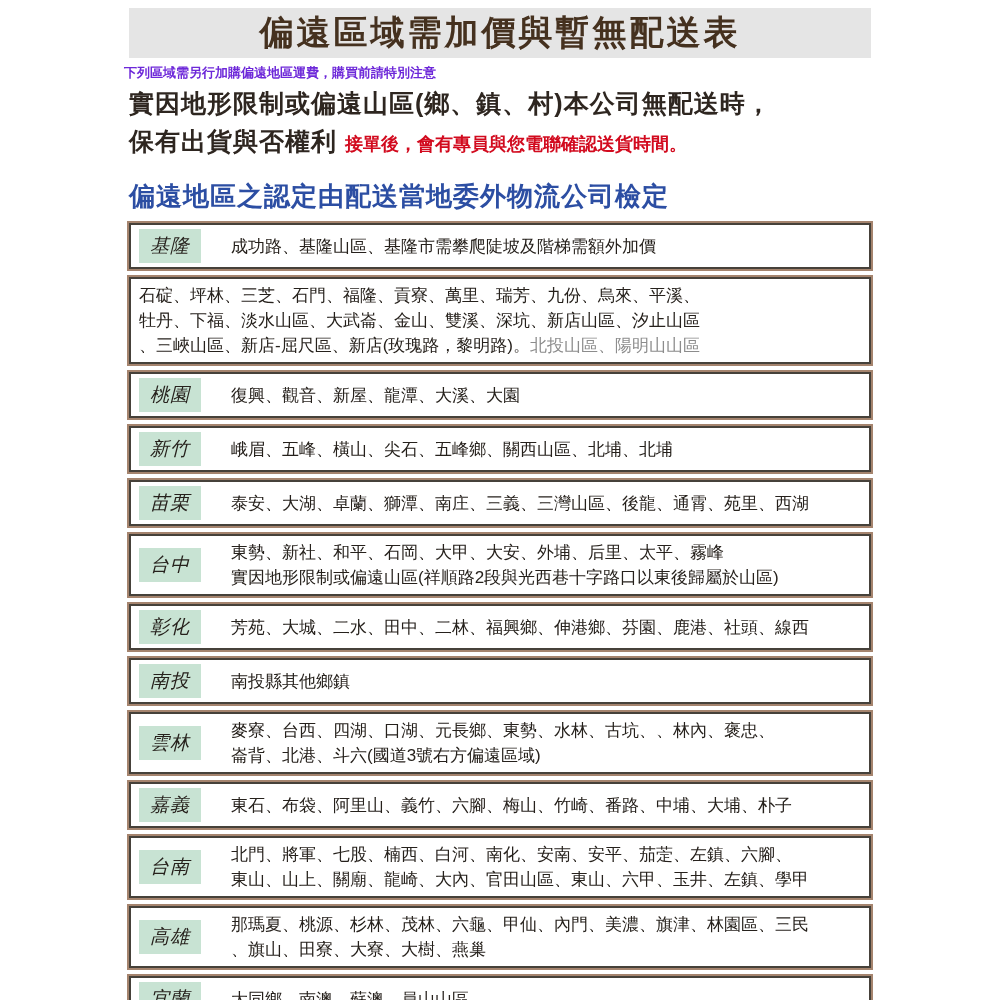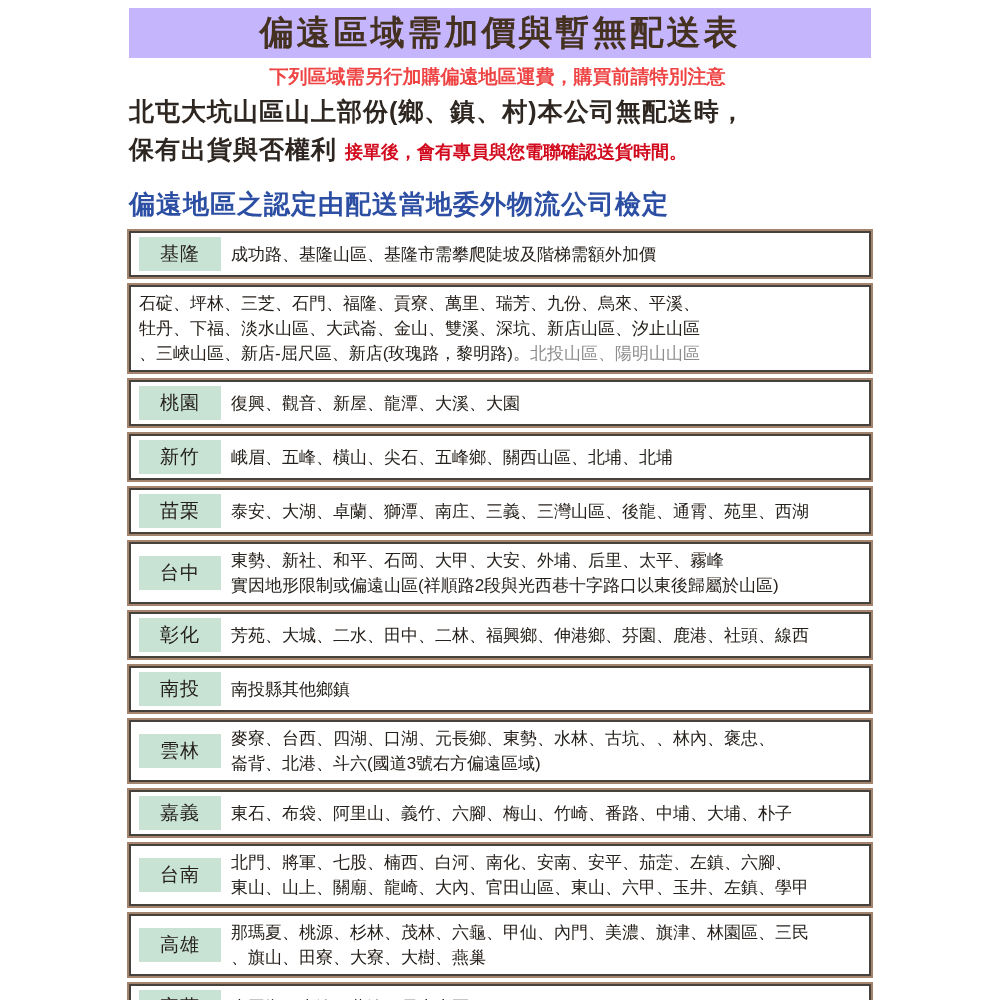--- a/index.html
+++ b/index.html
@@ -5,31 +5,30 @@
   html, body {
     margin: 0; padding: 0;
     width: 1000px; height: 1000px;
     background: #ffffff;
     overflow: hidden;
     font-family: "Liberation Sans", "DejaVu Sans", sans-serif;
   }
   .page { width: 742px; margin: 8px 0 0 129px; }
 
   .title-bar {
-    background: #c4b5fd;
+    background: #e5e5e5;
     height: 50px;
     display: flex; align-items: center; justify-content: center;
     font-size: 34px; font-weight: 700; letter-spacing: 3px;
     color: #45311f;
   }
   .red-note {
     margin: 6px 0 0 -5px;
-    font-size: 19px; font-weight: 700;
-    color: #ef4444;
-    text-align: center;
+    font-size: 13px; font-weight: 700;
+    color: #6d28d9;
   }
   .notice-line {
     margin-top: 5px;
     font-size: 25px; font-weight: 600;
     color: #2e2620; letter-spacing: 1px;
     white-space: nowrap;
   }
   .notice-line .inline-red {
     font-size: 18px; font-weight: 700; color: #d20a1e; letter-spacing: 0;
   }
@@ -50,44 +49,45 @@
     background: #ffffff;
   }
   .label-col {
     width: 92px; flex-shrink: 0;
     display: flex; flex-direction: column; gap: 5px;
     align-items: flex-start;
   }
   .label-box {
     background: #c8e3d3;
     font-size: 19px; color: #26211c; letter-spacing: 1px;
-    padding: 4px 19px;
+    padding: 4px 9px;
     min-width: 44px;
     text-align: center;
+    font-style: italic;
   }
   .content-col {
     font-size: 17px; color: #26211c;
     line-height: 25px;
     white-space: nowrap;
     overflow: hidden;
   }
   .content-col .gray { color: #8c8c8c; text-align: center; }
 </style>
 </head>
 <body>
 
 <div class="page">
 
   <div class="title-bar">
     <span>偏遠區域需加價與暫無配送表</span>
   </div>
 
   <div class="red-note">下列區域需另行加購偏遠地區運費，購買前請特別注意</div>
 
-  <div class="notice-line">北屯大坑山區山上部份(鄉、鎮、村)本公司無配送時，</div>
+  <div class="notice-line">實因地形限制或偏遠山區(鄉、鎮、村)本公司無配送時，</div>
 
   <div class="notice-line"><span>保有出貨與否權利 </span><span class="inline-red">接單後，會有專員與您電聯確認送貨時間。</span></div>
 
   <div class="blue-line">偏遠地區之認定由配送當地委外物流公司檢定</div>
 
   <div class="region-table">
       <div class="row">
         <div class="label-col">
           <div class="label-box">基隆</div>
         </div>

